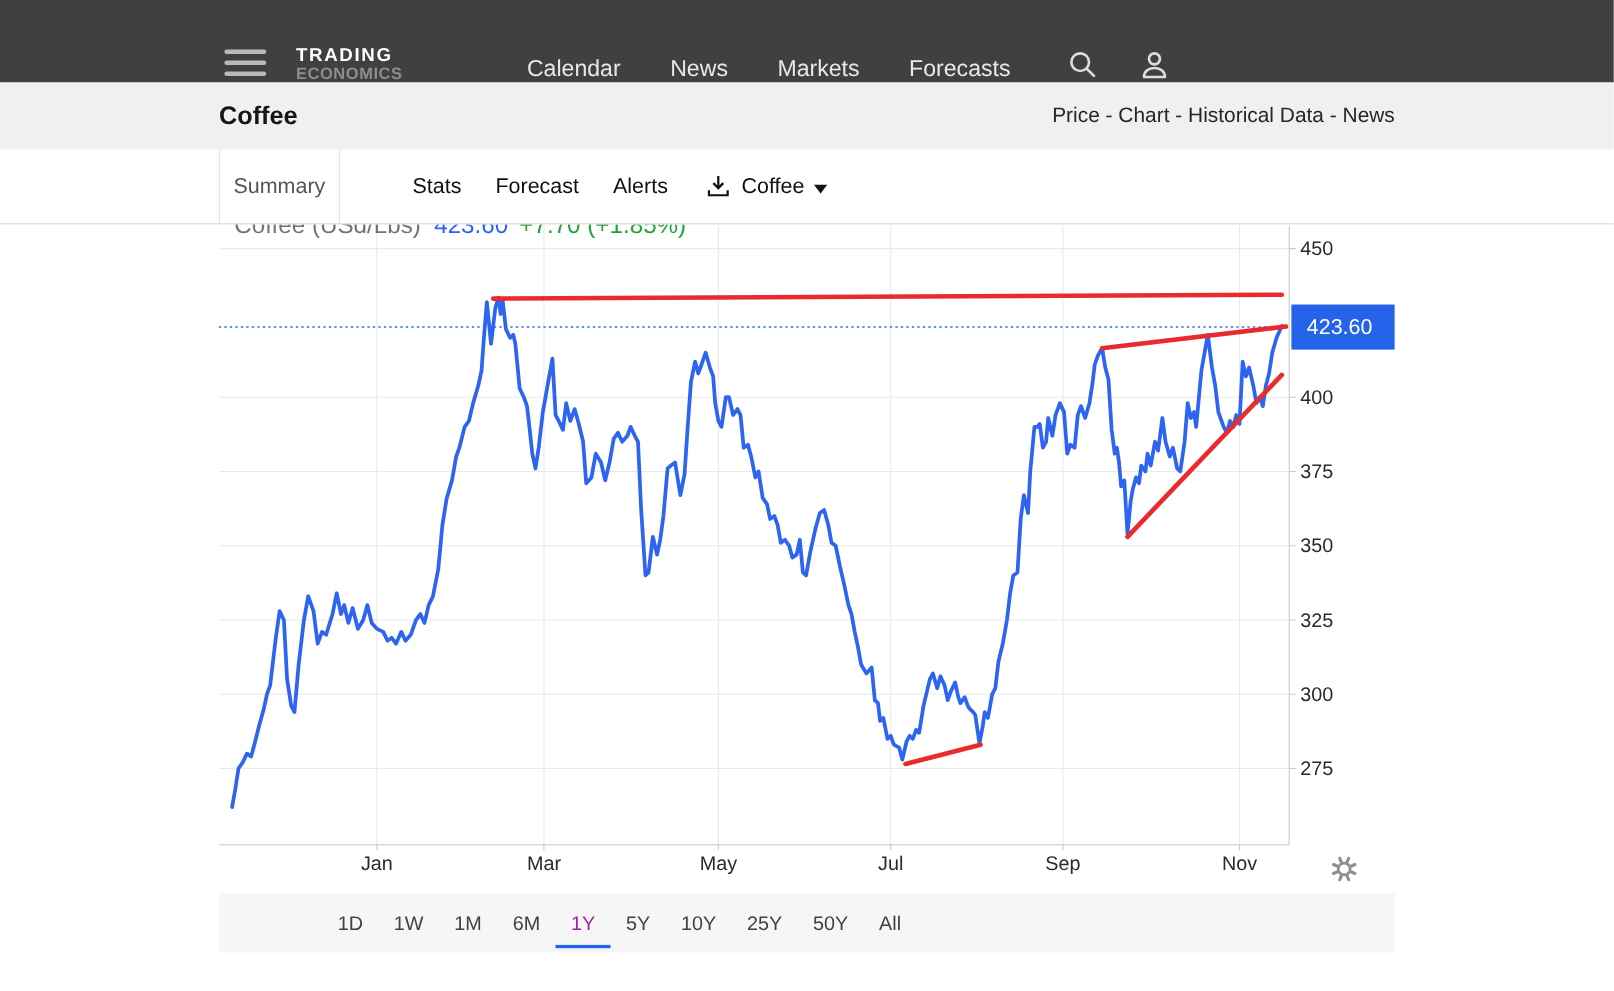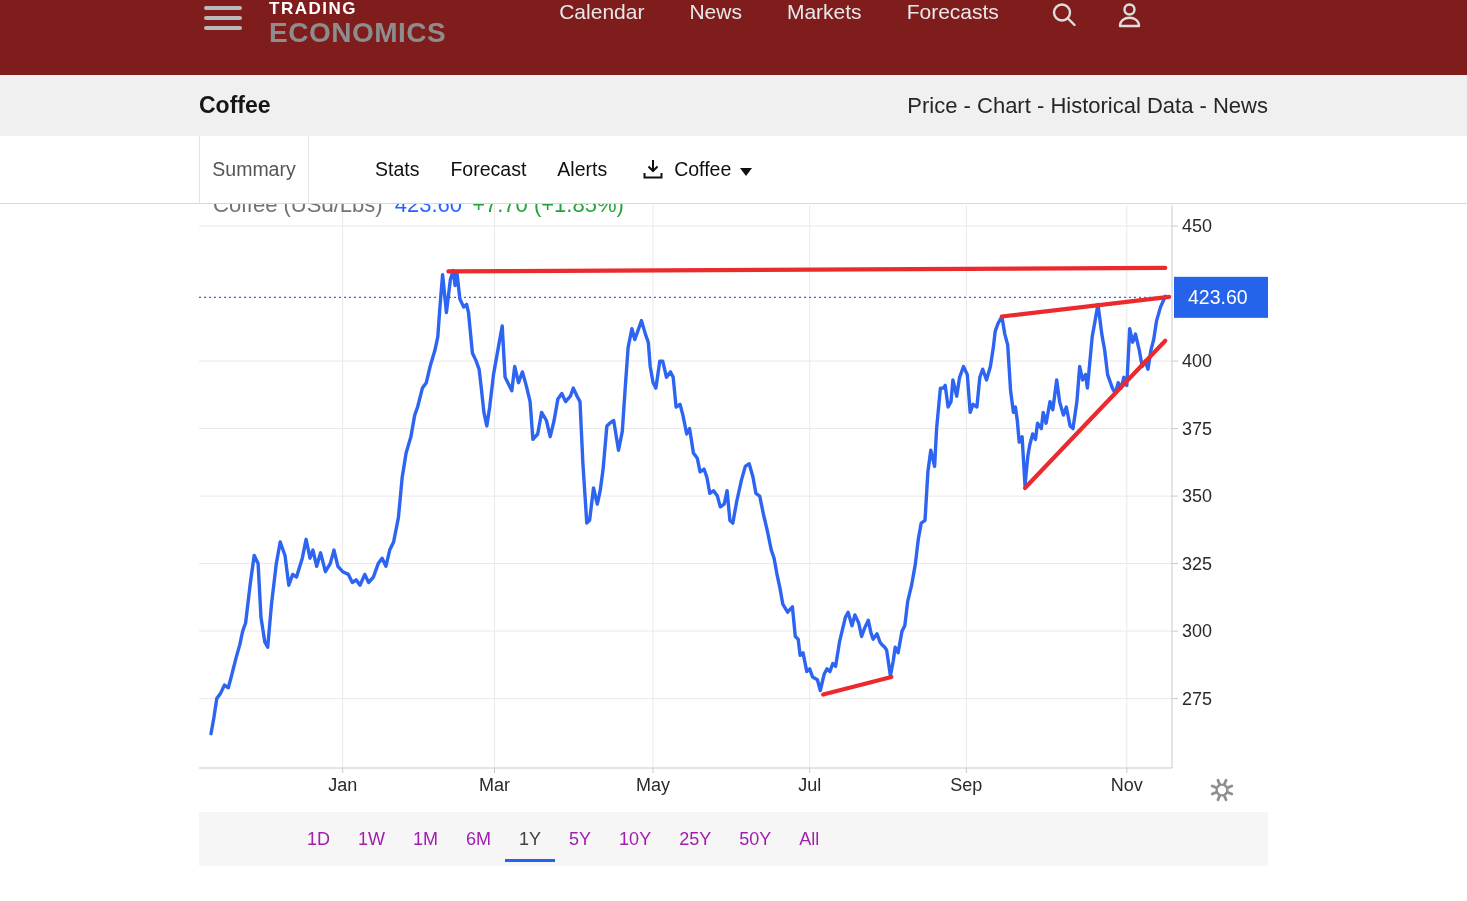--- a/index.html
+++ b/index.html
@@ -1,55 +1,55 @@
 <!DOCTYPE html>
 <html><head>
 <meta charset="utf-8">
 <style>
   html,body{margin:0;padding:0}
   body{width:1467px;height:901px;overflow:hidden;background:#fff;font-family:"Liberation Sans",sans-serif}
   .page{position:relative;width:1467px;height:901px}
 
   
-  .topbar{position:absolute;top:0;left:0;right:0;height:75px;background:#7f1d1d;display:flex;align-items:flex-start}
+  .topbar{position:absolute;top:0;left:0;right:0;height:75px;background:#404040;display:flex;align-items:flex-end}
   .burger{width:38px;margin-left:204px;cursor:pointer}
   .burger div{height:4px;background:#b9b9b9;border-radius:2px;margin:6px 0}
   .brand{margin-left:27px;line-height:1}
   .brand .l1{color:#ffffff;font-weight:bold;font-size:17px;letter-spacing:1.5px}
-  .brand .l2{color:#8d8d8d;font-weight:bold;font-size:28px;letter-spacing:.5px;margin-top:2px}
+  .brand .l2{color:#8d8d8d;font-weight:bold;font-size:15px;letter-spacing:.5px;margin-top:2px}
   .nav{display:flex;gap:45px;margin-left:113px;color:#e8e8e8;font-size:21px}
   .nav span{cursor:pointer}
   .hicons{display:flex;gap:34px;margin-left:50px;align-items:center}
   .hicons svg{cursor:pointer;display:block}
 
   
   .subheader{position:absolute;top:75px;left:0;right:0;height:61px;background:#f0f0f0;display:flex;align-items:center;padding:0 199px;box-sizing:border-box}
   .coffee{font-size:23px;font-weight:bold;color:#161616}
-  .crumbs{margin-left:auto;font-size:22px;color:#262626}
+  .crumbs{margin-left:auto;font-size:19px;color:#262626}
   .crumbs .lnk{cursor:pointer}
 
   
   .tabrow{position:absolute;top:136px;left:0;right:0;height:68px;background:#fff;border-bottom:1px solid #d8d8d8;display:flex;align-items:center;z-index:5;box-sizing:border-box}
   .tab-active{height:100%;width:108px;margin-left:199px;display:flex;align-items:center;justify-content:center;color:#555;font-size:19.5px;border-left:1px solid #e2e2e2;border-right:1px solid #e2e2e2;cursor:pointer}
   .tab{font-size:19.5px;color:#101010;cursor:pointer;margin-left:31px}
   .tab.first{margin-left:66px}
   .export{display:flex;align-items:center;margin-left:33px;font-size:19.5px;color:#101010;cursor:pointer}
   .export svg{margin-right:8px}
   .caret{width:0;height:0;border-left:6.5px solid transparent;border-right:6.5px solid transparent;border-top:8px solid #101010;margin-left:9px;margin-top:4px}
 
   
   .content{position:absolute;top:204px;left:199px;width:1069px}
   .chart-title{position:absolute;top:-12px;left:14px;font-size:22px;z-index:1;white-space:nowrap}
   .ct-name{color:#737373}
   .ct-price{color:#2962ff;margin-left:6px}
   .ct-change{color:#23a33a;margin-left:4px}
   #chart{display:block}
   .range{width:1069px;height:54px;background:#f6f6f6;display:flex;align-items:center;padding-left:94px;box-sizing:border-box}
-  .rbtn{font-size:18px;color:#a21caf;padding:12px 14px 12px 14px;cursor:pointer}
-  .rbtn.active{color:#404040;border-bottom:3px solid #2563eb;padding-bottom:9px}
+  .rbtn{font-size:18px;color:#404040;padding:12px 14px 12px 14px;cursor:pointer}
+  .rbtn.active{color:#a21caf;border-bottom:3px solid #2563eb;padding-bottom:9px}
 </style>
 </head>
 <body>
 
 <div class="page">
 
   <div class="topbar">
     <div class="burger">
       <div></div>
         <div></div>

